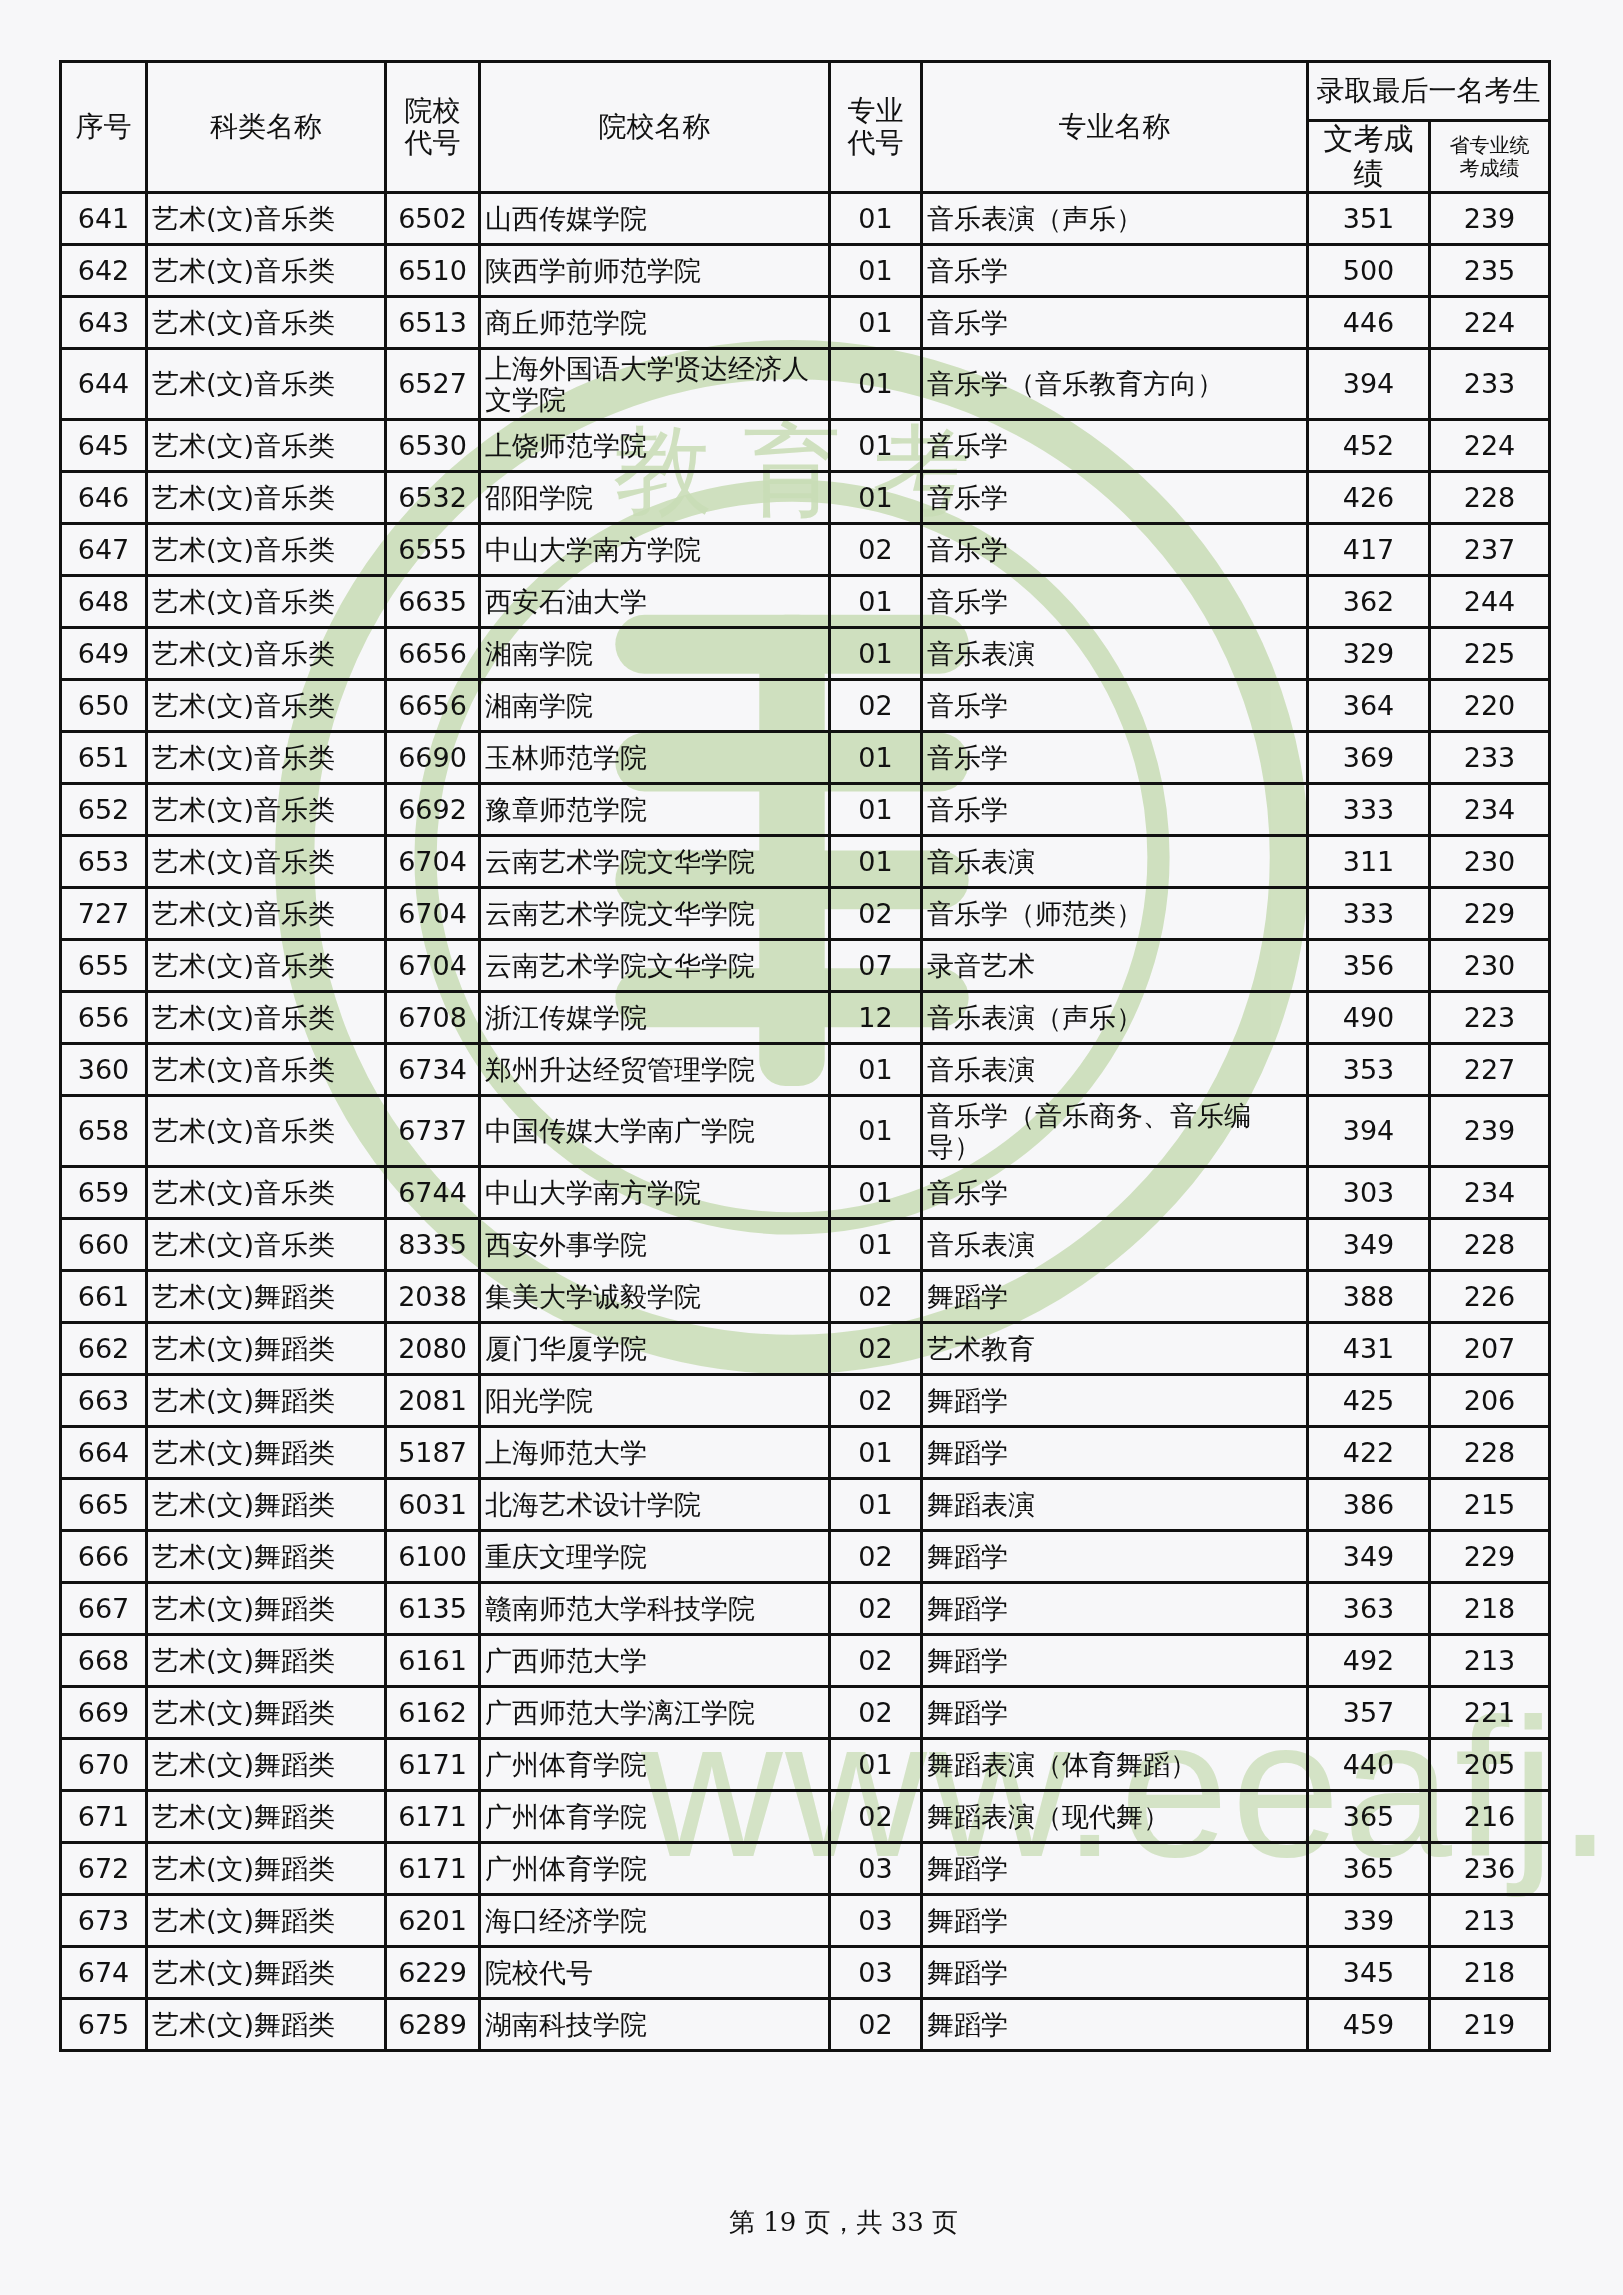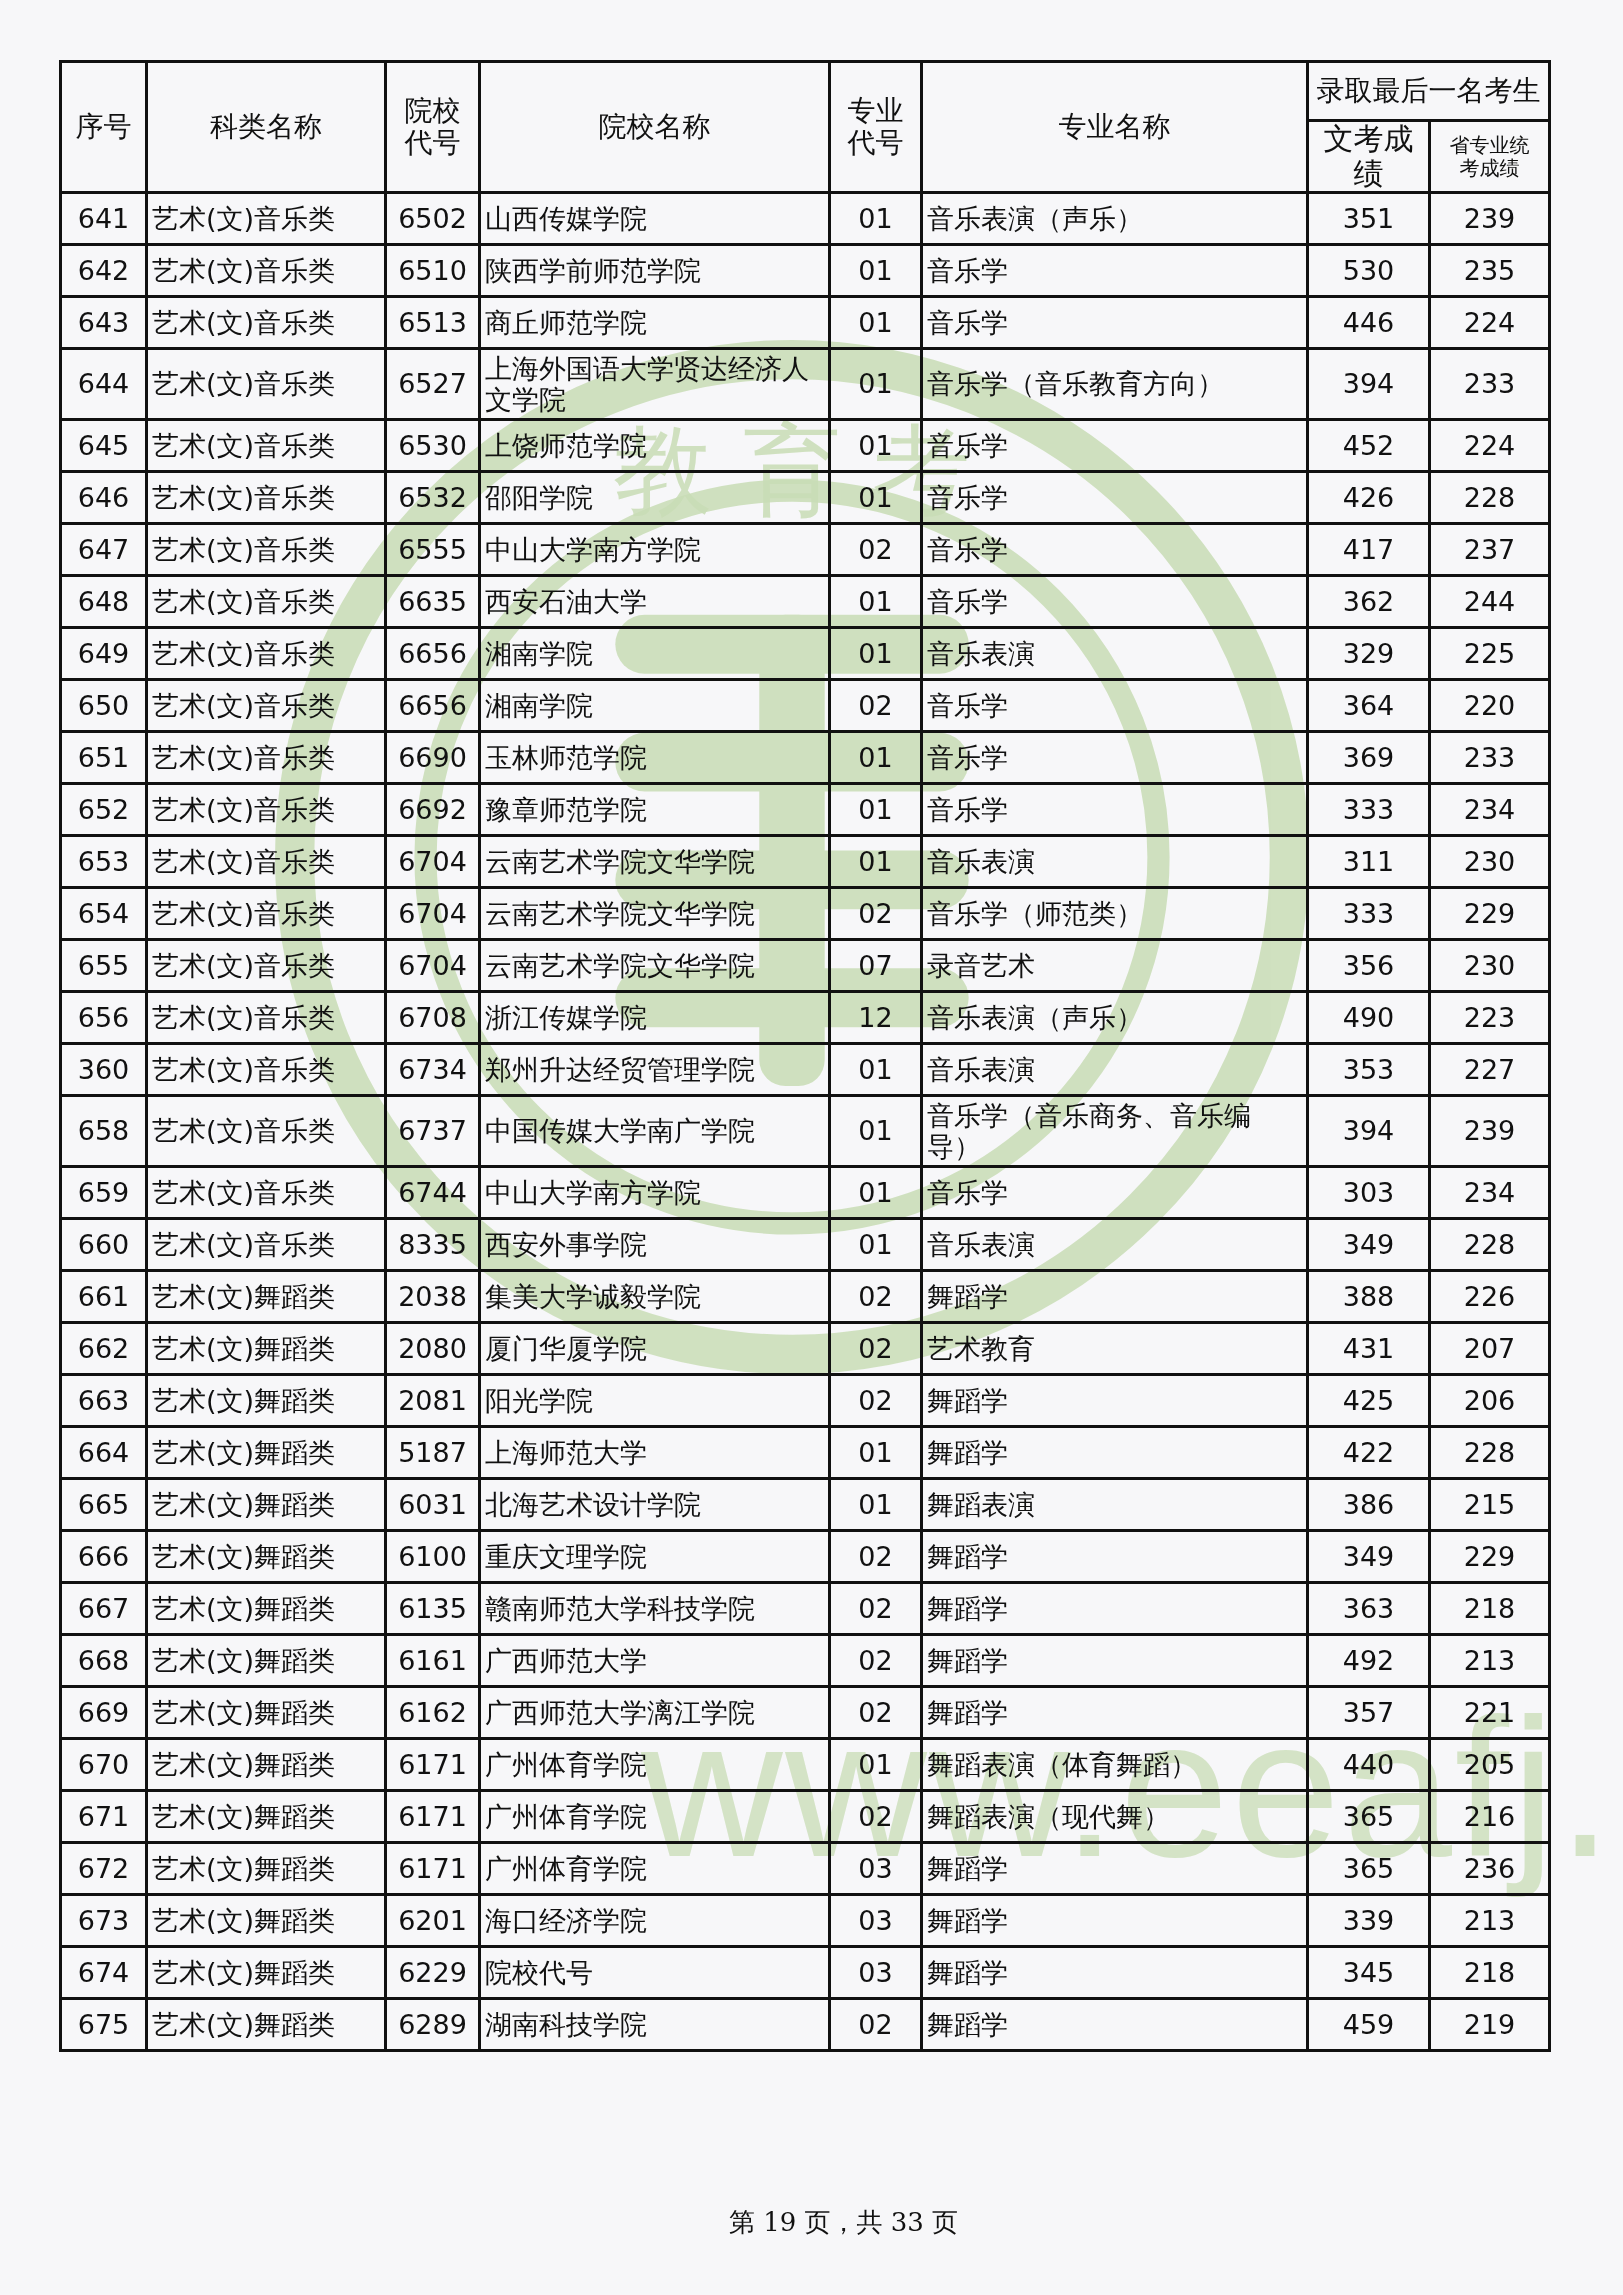--- a/index.html
+++ b/index.html
@@ -106,21 +106,21 @@
     <td class="c-num">239</td>
   </tr>
 
   <tr class="data">
     <td class="c-num">642</td>
     <td class="c-left">艺术(文)音乐类</td>
     <td class="c-num">6510</td>
     <td class="c-left">陕西学前师范学院</td>
     <td class="c-num">01</td>
     <td class="c-left">音乐学</td>
-    <td class="c-num">530</td>
+    <td class="c-num">500</td>
     <td class="c-num">235</td>
   </tr>
 
   <tr class="data">
     <td class="c-num">643</td>
     <td class="c-left">艺术(文)音乐类</td>
     <td class="c-num">6513</td>
     <td class="c-left">商丘师范学院</td>
     <td class="c-num">01</td>
     <td class="c-left">音乐学</td>
@@ -232,21 +232,21 @@
     <td class="c-left">艺术(文)音乐类</td>
     <td class="c-num">6704</td>
     <td class="c-left">云南艺术学院文华学院</td>
     <td class="c-num">01</td>
     <td class="c-left">音乐表演</td>
     <td class="c-num">311</td>
     <td class="c-num">230</td>
   </tr>
 
   <tr class="data">
-    <td class="c-num">654</td>
+    <td class="c-num">727</td>
     <td class="c-left">艺术(文)音乐类</td>
     <td class="c-num">6704</td>
     <td class="c-left">云南艺术学院文华学院</td>
     <td class="c-num">02</td>
     <td class="c-left">音乐学（师范类）</td>
     <td class="c-num">333</td>
     <td class="c-num">229</td>
   </tr>
 
   <tr class="data">

